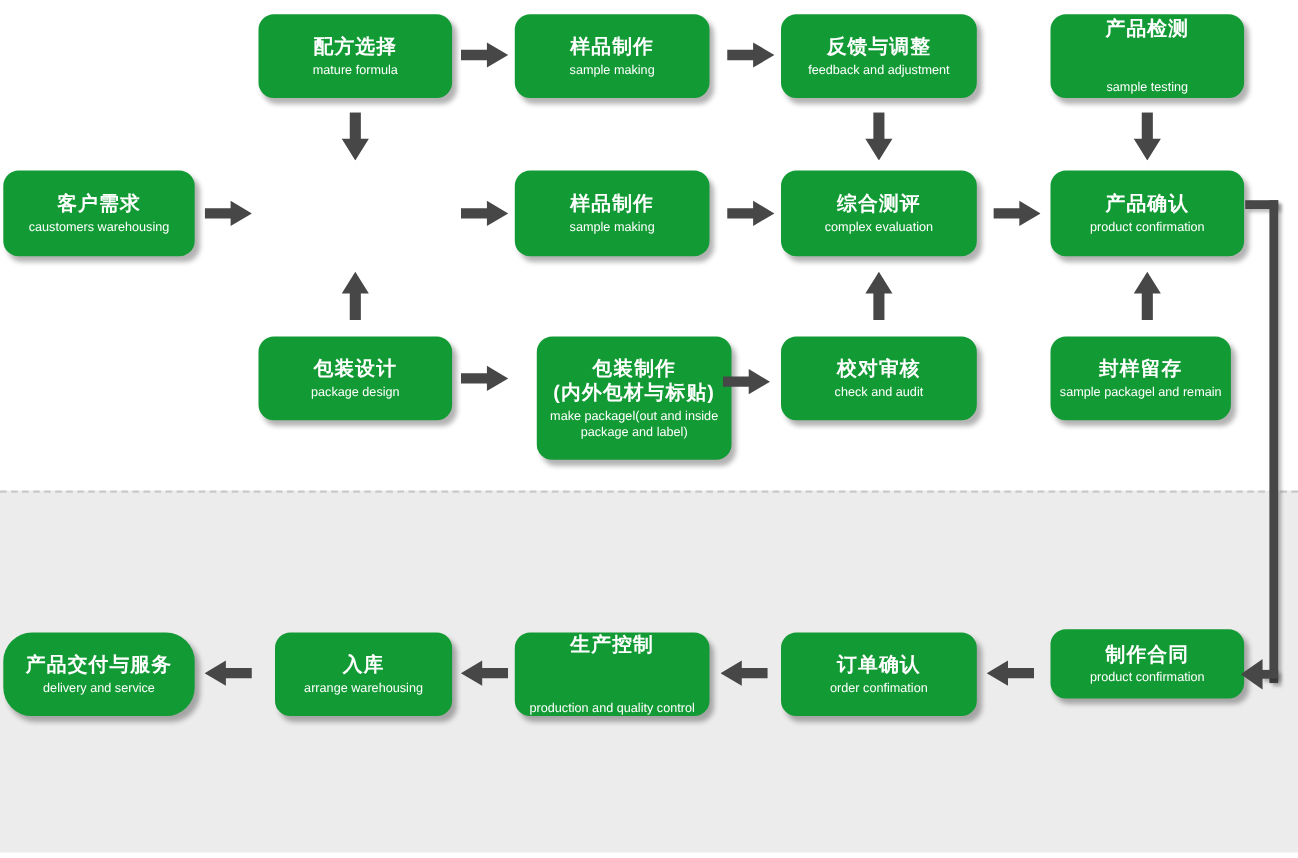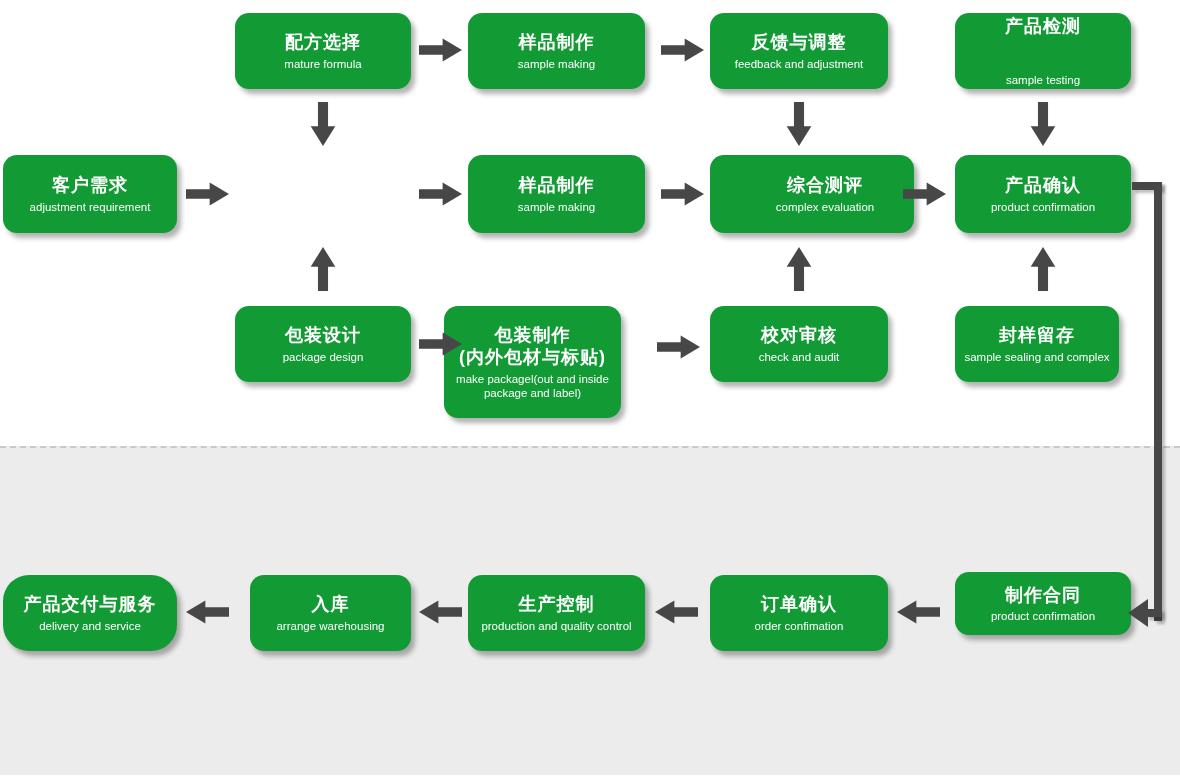--- a/index.html
+++ b/index.html
@@ -54,62 +54,62 @@
     <div class="zh">反馈与调整</div>
     <div class="en">feedback and adjustment</div>
   </div>
   <div class="node" style="left:955px;top:13px;width:176px;height:76px;gap:32px;">
     <div class="zh">产品检测</div>
     <div class="en">sample testing</div>
   </div>
 
   <div class="node" style="left:3px;top:155px;width:174px;height:78px;">
     <div class="zh">客户需求</div>
-    <div class="en">adjustment requirement</div>
+    <div class="en">caustomers warehousing</div>
   </div>
   <div class="node" style="left:468px;top:155px;width:177px;height:78px;">
     <div class="zh">样品制作</div>
     <div class="en">sample making</div>
   </div>
-  <div class="node" style="left:710px;top:155px;width:178px;height:78px;padding-left:26px;">
+  <div class="node" style="left:710px;top:155px;width:178px;height:78px;">
     <div class="zh">综合测评</div>
     <div class="en">complex evaluation</div>
   </div>
   <div class="node" style="left:955px;top:155px;width:176px;height:78px;">
     <div class="zh">产品确认</div>
     <div class="en">product confirmation</div>
   </div>
 
   <div class="node" style="left:235px;top:306px;width:176px;height:76px;">
     <div class="zh">包装设计</div>
     <div class="en">package design</div>
   </div>
-  <div class="node" style="left:444px;top:306px;width:177px;height:112px;">
+  <div class="node" style="left:488px;top:306px;width:177px;height:112px;">
     <div class="zh">包装制作
 (内外包材与标贴)</div>
     <div class="en">make packagel(out and inside package and label)</div>
   </div>
   <div class="node" style="left:710px;top:306px;width:178px;height:76px;">
     <div class="zh">校对审核</div>
     <div class="en">check and audit</div>
   </div>
   <div class="node" style="left:955px;top:306px;width:164px;height:76px;">
     <div class="zh">封样留存</div>
-    <div class="en">sample sealing and complex</div>
+    <div class="en">sample packagel and remain</div>
   </div>
 
   <div class="node" style="left:3px;top:575px;width:174px;height:76px;border-radius:26px;">
     <div class="zh">产品交付与服务</div>
     <div class="en">delivery and service</div>
   </div>
   <div class="node" style="left:250px;top:575px;width:161px;height:76px;">
     <div class="zh">入库</div>
     <div class="en">arrange warehousing</div>
   </div>
-  <div class="node" style="left:468px;top:575px;width:177px;height:76px;">
+  <div class="node" style="left:468px;top:575px;width:177px;height:76px;justify-content:space-between;">
     <div class="zh">生产控制</div>
     <div class="en">production and quality control</div>
   </div>
   <div class="node" style="left:710px;top:575px;width:178px;height:76px;">
     <div class="zh">订单确认</div>
     <div class="en">order confimation</div>
   </div>
   <div class="node" style="left:955px;top:572px;width:176px;height:63px;text-align:center;">
     <div class="zh">制作合同</div>
     <div class="en">product confirmation</div>

